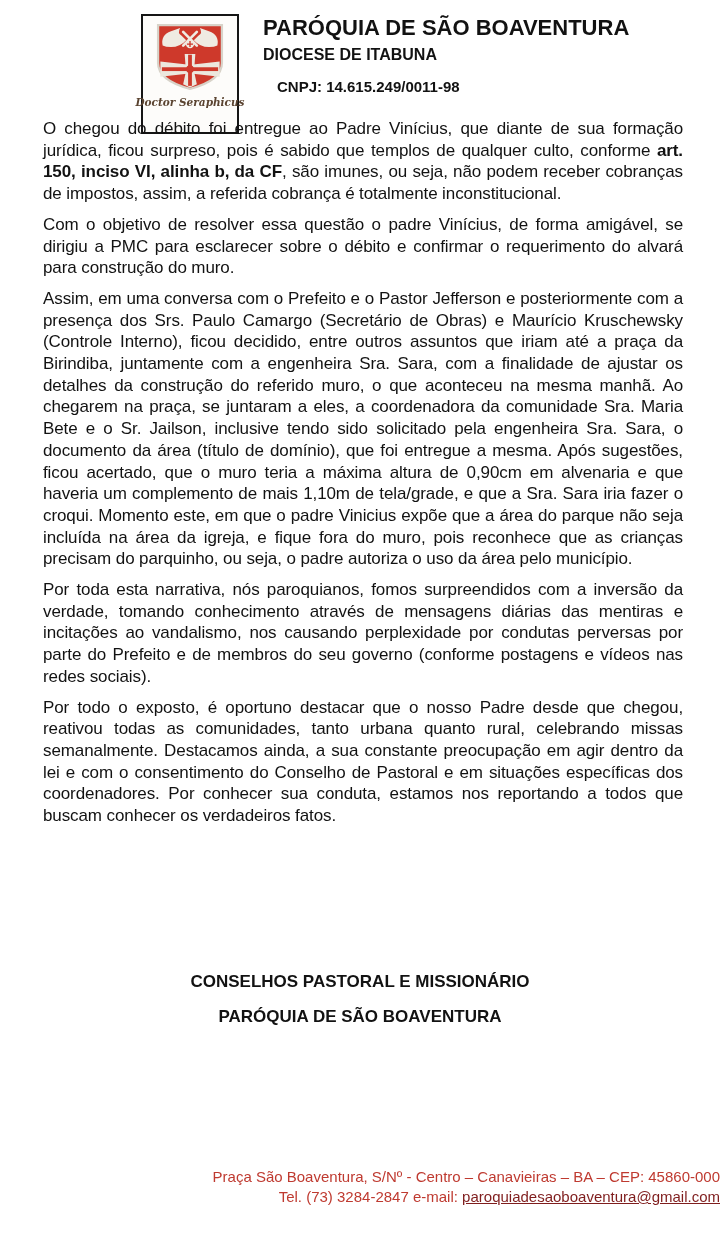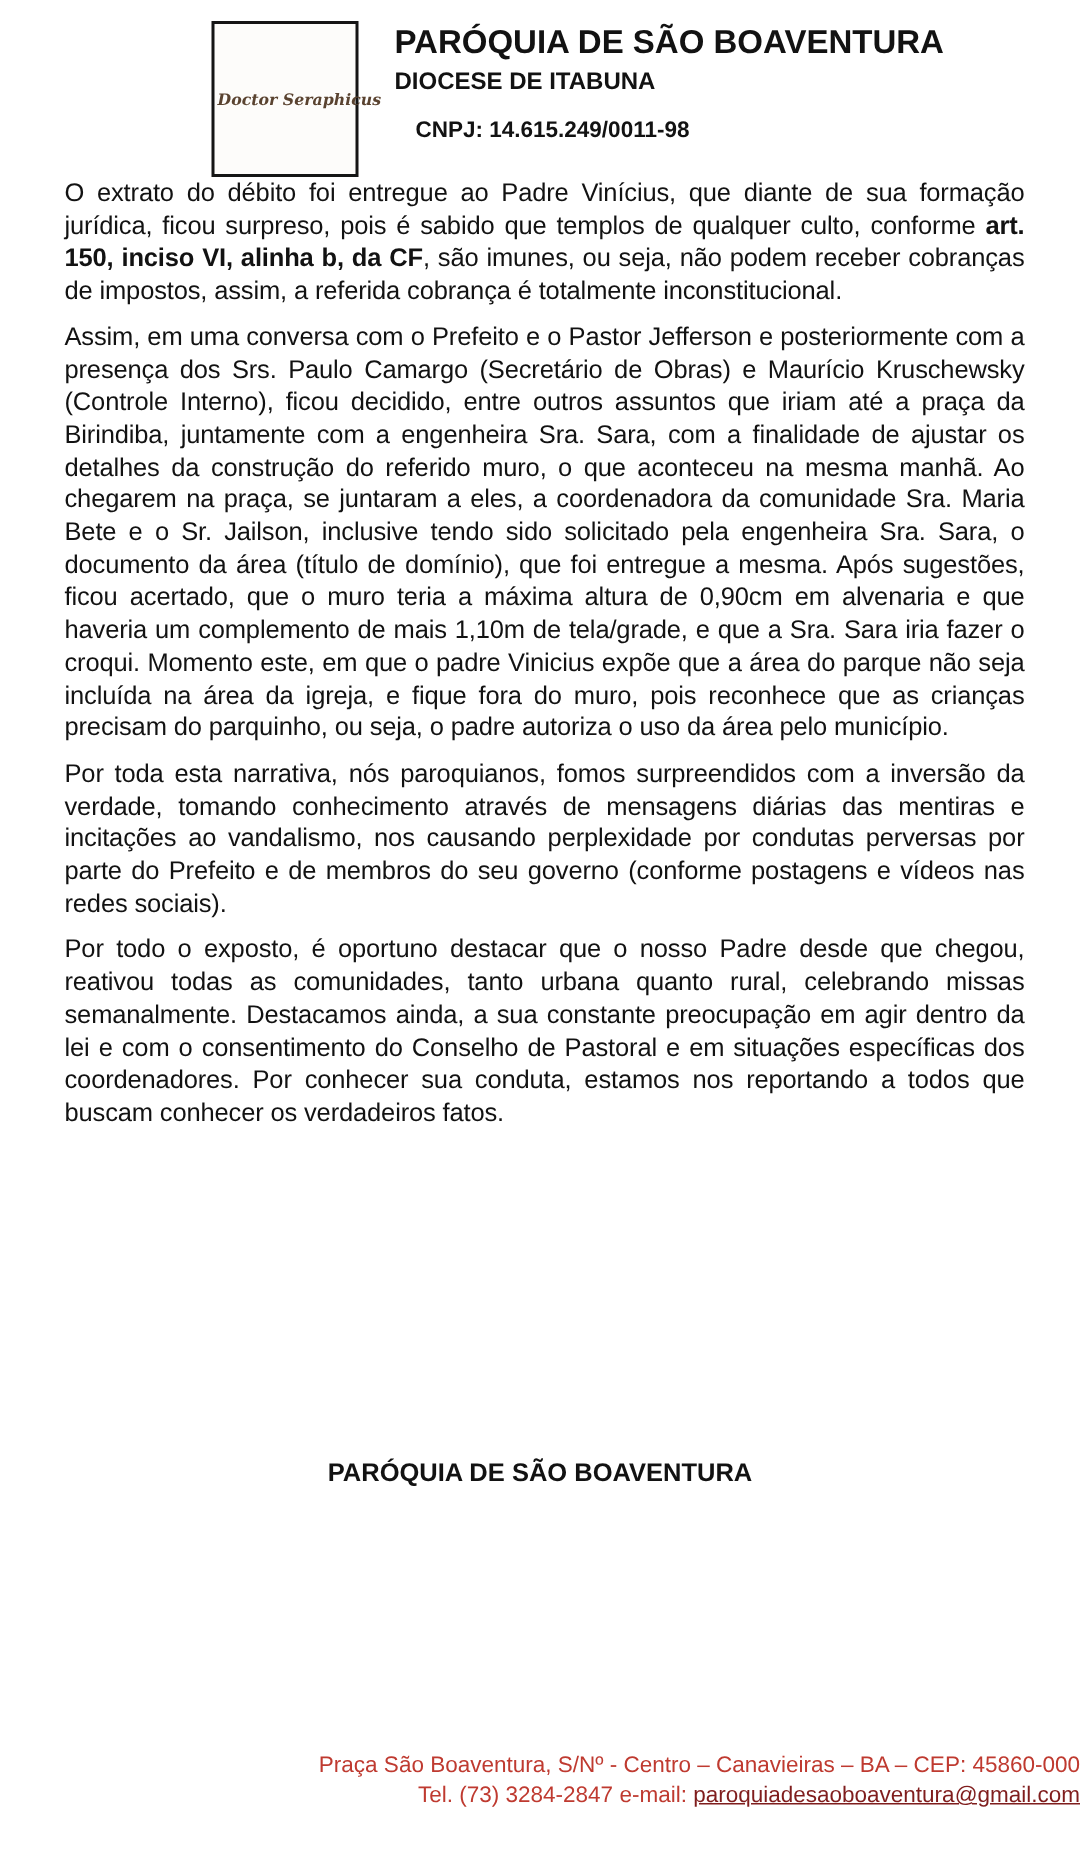--- a/index.html
+++ b/index.html
@@ -10,24 +10,24 @@
     font-family:"Liberation Sans",sans-serif;
     color:#121212;
     overflow:hidden;
   }
   
   .header{
     position:absolute;top:14px;left:141px;
     display:flex;gap:24px;align-items:flex-start;
   }
   .crest-box{
-    width:98px;height:104px;
+    width:98px;height:120px;
     border:2px solid #151515;background:#fdfcfa;
     box-sizing:border-box;
-    display:flex;flex-direction:row;align-items:center;
+    display:flex;flex-direction:column;align-items:center;
     padding:4px 2px 2px;
   }
   .crest-svg{width:76px;height:74px;display:block;}
   .crest-caption{
     font-family:"DejaVu Serif",serif;
     font-style:italic;font-weight:bold;
     font-size:10.5px;line-height:16px;
     color:#5a4330;white-space:nowrap;
   }
   .header-text{padding-top:2px;}
@@ -91,27 +91,29 @@
     </div>
 
     <div class="header-text">
       <h1 class="header-title">PARÓQUIA DE SÃO BOAVENTURA</h1>
       <div class="header-sub">DIOCESE DE ITABUNA</div>
       <div class="header-cnpj">CNPJ: 14.615.249/0011-98</div>
     </div>
   </div>
 
   <div class="doc-body">
-    <p><span>O extrato do débito foi entregue ao Padre Vinícius, que diante de sua formação jurídica, ficou surpreso, pois é sabido que templos de qualquer culto, conforme </span><strong>art. 150, inciso VI, alinha b, da CF</strong><span>, são imunes, ou seja, não podem receber cobranças de impostos, assim, a referida cobrança é totalmente inconstitucional.</span></p>
+    <p><span>O chegou do débito foi entregue ao Padre Vinícius, que diante de sua formação jurídica, ficou surpreso, pois é sabido que templos de qualquer culto, conforme </span><strong>art. 150, inciso VI, alinha b, da CF</strong><span>, são imunes, ou seja, não podem receber cobranças de impostos, assim, a referida cobrança é totalmente inconstitucional.</span></p>
+    <p>Com o objetivo de resolver essa questão o padre Vinícius, de forma amigável, se dirigiu a PMC para esclarecer sobre o débito e confirmar o requerimento do alvará para construção do muro.</p>
     <p>Assim, em uma conversa com o Prefeito e o Pastor Jefferson e posteriormente com a presença dos Srs. Paulo Camargo (Secretário de Obras) e Maurício Kruschewsky (Controle Interno), ficou decidido, entre outros assuntos que iriam até a praça da Birindiba, juntamente com a engenheira Sra. Sara, com a finalidade de ajustar os detalhes da construção do referido muro, o que aconteceu na mesma manhã. Ao chegarem na praça, se juntaram a eles, a coordenadora da comunidade Sra. Maria Bete e o Sr. Jailson, inclusive tendo sido solicitado pela engenheira Sra. Sara, o documento da área (título de domínio), que foi entregue a mesma. Após sugestões, ficou acertado, que o muro teria a máxima altura de 0,90cm em alvenaria e que haveria um complemento de mais 1,10m de tela/grade, e que a Sra. Sara iria fazer o croqui. Momento este, em que o padre Vinicius expõe que a área do parque não seja incluída na área da igreja, e fique fora do muro, pois reconhece que as crianças precisam do parquinho, ou seja, o padre autoriza o uso da área pelo município.</p>
     <p>Por toda esta narrativa, nós paroquianos, fomos surpreendidos com a inversão da verdade, tomando conhecimento através de mensagens diárias das mentiras e incitações ao vandalismo, nos causando perplexidade por condutas perversas por parte do Prefeito e de membros do seu governo (conforme postagens e vídeos nas redes sociais).</p>
     <p>Por todo o exposto, é oportuno destacar que o nosso Padre desde que chegou, reativou todas as comunidades, tanto urbana quanto rural, celebrando missas semanalmente. Destacamos ainda, a sua constante preocupação em agir dentro da lei e com o consentimento do Conselho de Pastoral e em situações específicas dos coordenadores. Por conhecer sua conduta, estamos nos reportando a todos que buscam conhecer os verdadeiros fatos.</p>
   </div>
 
   <div class="signature">
+    <div class="sig-line">CONSELHOS PASTORAL E MISSIONÁRIO</div>
     <div class="sig-line">PARÓQUIA DE SÃO BOAVENTURA</div>
   </div>
 
   <div class="page-footer">
     <div>Praça São Boaventura, S/Nº - Centro – Canavieiras – BA – CEP: 45860-000</div>
     <div><span>Tel. (73) 3284-2847 e-mail: </span><a class="email-link">paroquiadesaoboaventura@gmail.com</a></div>
   </div>
 
 </div>
 

